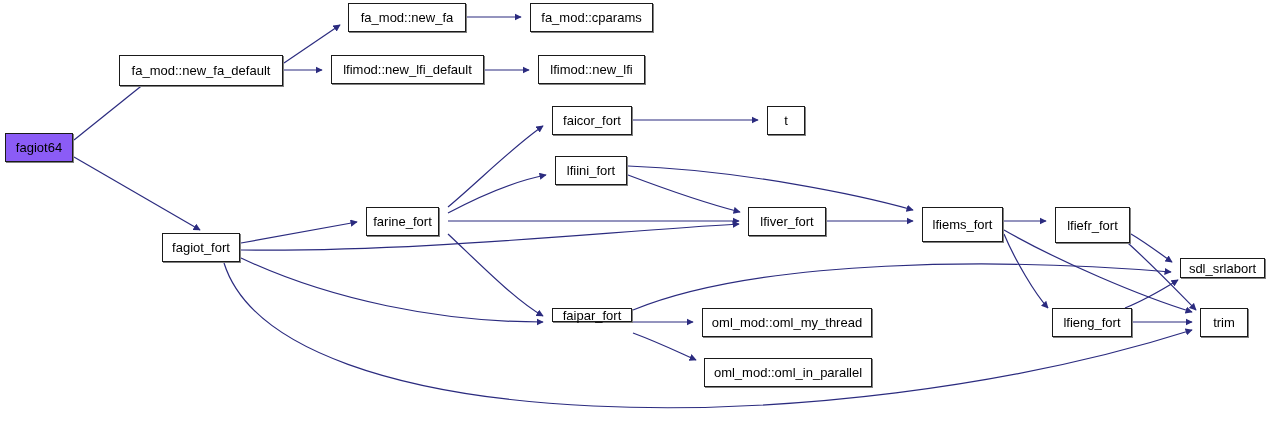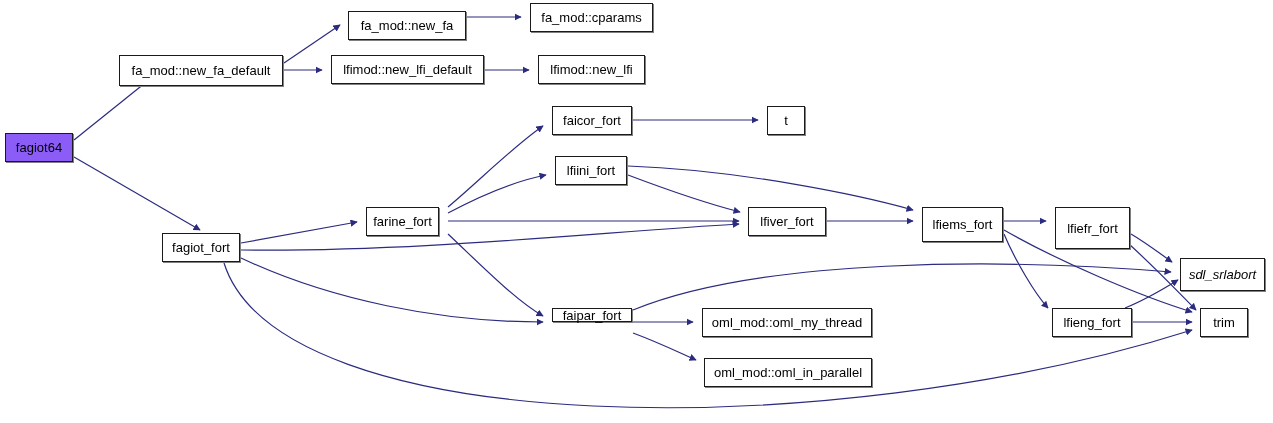--- a/index.html
+++ b/index.html
@@ -90,21 +90,21 @@
   <div id="nodes">
       <div class="node highlight" style="left: 5px; top: 133px; width: 68px; height: 29px;">
         <span class="node-label">fagiot64</span>
       </div>
       <div class="node" style="left: 119px; top: 55px; width: 164px; height: 31px;">
         <span class="node-label">fa_mod::new_fa_default</span>
       </div>
       <div class="node" style="left: 162px; top: 233px; width: 78px; height: 29px;">
         <span class="node-label">fagiot_fort</span>
       </div>
-      <div class="node" style="left: 348px; top: 3px; width: 118px; height: 29px; margin-top: 8px;">
+      <div class="node" style="left: 348px; top: 3px; width: 118px; height: 29px;">
         <span class="node-label">fa_mod::new_fa</span>
       </div>
       <div class="node" style="left: 331px; top: 55px; width: 153px; height: 29px;">
         <span class="node-label">lfimod::new_lfi_default</span>
       </div>
       <div class="node" style="left: 530px; top: 3px; width: 123px; height: 29px;">
         <span class="node-label">fa_mod::cparams</span>
       </div>
       <div class="node" style="left: 538px; top: 55px; width: 107px; height: 29px;">
         <span class="node-label">lfimod::new_lfi</span>
@@ -120,24 +120,24 @@
       </div>
       <div class="node" style="left: 555px; top: 156px; width: 72px; height: 29px;">
         <span class="node-label">lfiini_fort</span>
       </div>
       <div class="node" style="left: 748px; top: 207px; width: 78px; height: 29px;">
         <span class="node-label">lfiver_fort</span>
       </div>
       <div class="node" style="left: 922px; top: 207px; width: 81px; height: 35px;">
         <span class="node-label">lfiems_fort</span>
       </div>
-      <div class="node" style="left: 1055px; top: 207px; width: 75px; height: 42px;">
+      <div class="node" style="left: 1055px; top: 207px; width: 75px; height: 36px;">
         <span class="node-label">lfiefr_fort</span>
       </div>
-      <div class="node" style="left: 1180px; top: 258px; width: 85px; height: 33px; font-style: italic;">
+      <div class="node" style="left: 1180px; top: 258px; width: 85px; height: 20px;">
         <span class="node-label">sdl_srlabort</span>
       </div>
       <div class="node" style="left: 552px; top: 308px; width: 80px; height: 14px;">
         <span class="node-label">faipar_fort</span>
       </div>
       <div class="node" style="left: 702px; top: 308px; width: 170px; height: 29px; justify-content: center;">
         <span class="node-label">oml_mod::oml_my_thread</span>
       </div>
       <div class="node" style="left: 1052px; top: 308px; width: 80px; height: 29px;">
         <span class="node-label">lfieng_fort</span>

